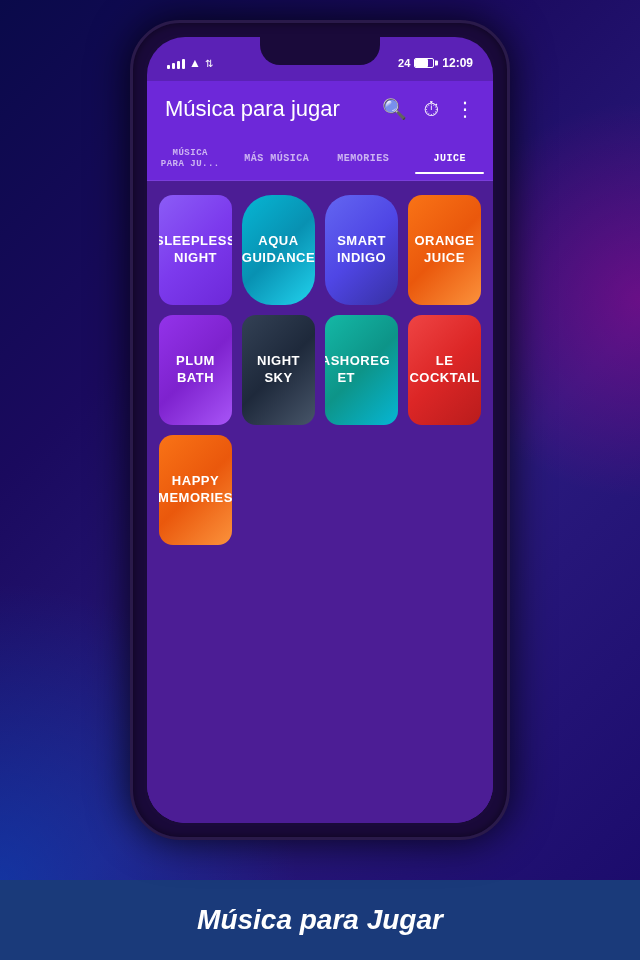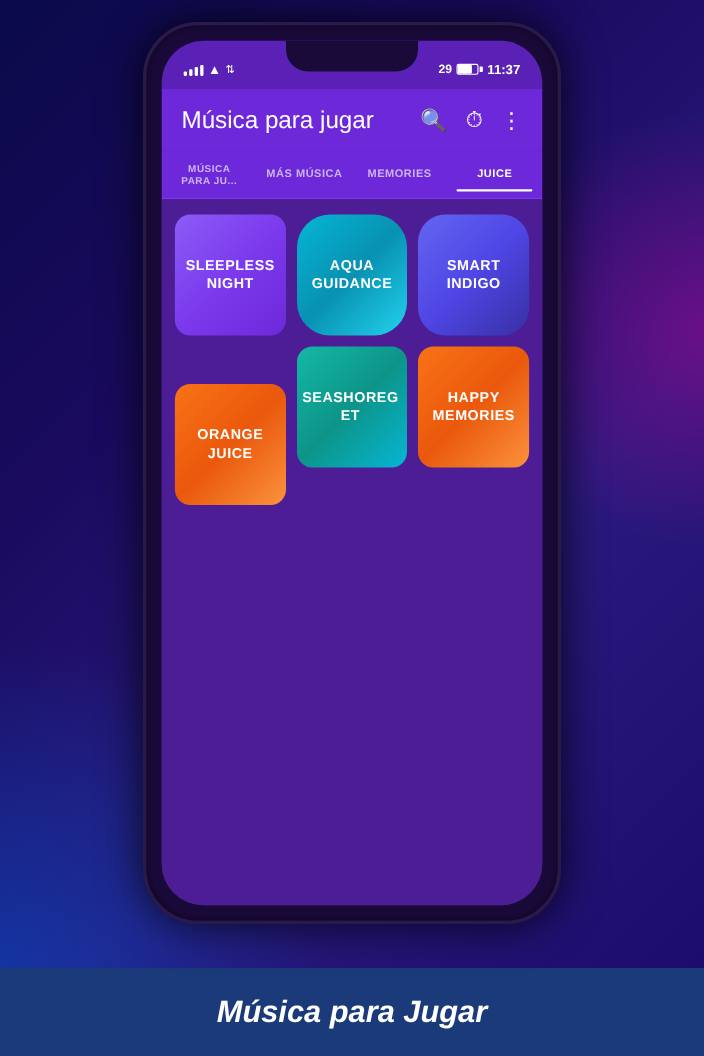--- a/index.html
+++ b/index.html
@@ -177,20 +177,21 @@
     .tabs {
       position: absolute;
       top: 100px;
       left: 0;
       right: 0;
       height: 44px;
       background: #6d28d9;
       display: flex;
       align-items: center;
       border-bottom: 1px solid rgba(255,255,255,0.1);
+      font-family: Liberation Mono, monospace;
     }
     .tab {
       flex: 1;
       text-align: center;
       color: rgba(255,255,255,0.65);
       font-size: 10px;
       font-weight: 600;
       letter-spacing: 0.5px;
       padding: 10px 4px;
       position: relative;
@@ -217,21 +218,21 @@
       left: 0;
       right: 0;
       bottom: 0;
       background: #4c1d95;
       padding: 14px 12px;
       overflow-y: auto;
     }
 
     .theme-grid {
       display: grid;
-      grid-template-columns: repeat(3, 1fr);
+      grid-template-columns: repeat(4, 1fr);
       gap: 10px;
     }
 
     .theme-card {
       border-radius: 14px;
       height: 110px;
       display: flex;
       align-items: center;
       justify-content: center;
       cursor: pointer;
@@ -248,21 +249,21 @@
       line-height: 1.3;
       padding: 0 8px;
       z-index: 2;
       position: relative;
     }
 
     
     .card-sleepless { background: linear-gradient(135deg, #8b5cf6 0%, #7c3aed 50%, #6d28d9 100%); }
     .card-aqua { background: linear-gradient(135deg, #06b6d4 0%, #0891b2 50%, #22d3ee 100%); border-radius: 30px; }
     .card-smart { background: linear-gradient(135deg, #6366f1 0%, #4f46e5 50%, #3730a3 100%); border-radius: 25px; }
-    .card-orange { background: linear-gradient(135deg, #f97316 0%, #ea580c 50%, #fb923c 100%); margin-top: 34px; }
+    .card-orange { background: linear-gradient(135deg, #f97316 0%, #ea580c 50%, #fb923c 100%); }
     .card-plum { background: linear-gradient(135deg, #9333ea 0%, #7e22ce 50%, #a855f7 100%); }
     .card-night { background: linear-gradient(135deg, #334155 0%, #1e293b 50%, #475569 100%); }
     .card-seashore { background: linear-gradient(135deg, #14b8a6 0%, #0d9488 50%, #06b6d4 100%); justify-content: flex-end; }
     .card-river { background: linear-gradient(135deg, #06b6d4 0%, #0ea5e9 50%, #38bdf8 100%); }
     .card-cocktail { background: linear-gradient(135deg, #ef4444 0%, #dc2626 50%, #b91c1c 100%); }
     .card-happy { background: linear-gradient(135deg, #f97316 0%, #ea580c 50%, #fb923c 100%); }
 
     
     .bottom-banner {
       position: absolute;
@@ -301,25 +302,25 @@
         <div class="signal-bars">
           <div class="signal-bar" style="height:4px"></div>
           <div class="signal-bar" style="height:6px"></div>
           <div class="signal-bar" style="height:8px"></div>
           <div class="signal-bar" style="height:10px"></div>
         </div>
         <span class="wifi-icon">▲</span>
         <span style="color:white;font-size:10px;">⇅</span>
       </div>
       <div class="status-right">
-        <span>29</span>
+        <span>24</span>
         <div class="battery-icon">
           <div class="battery-fill"></div>
         </div>
-        <span style="color:white;font-size:12px;font-weight:bold;margin-left:4px;">11:37</span>
+        <span style="color:white;font-size:12px;font-weight:bold;margin-left:4px;">12:09</span>
       </div>
     </div>
 
     <div class="app-header">
       <span class="app-title">Música para jugar</span>
       <div class="header-icons">
         <span class="header-icon">🔍</span>
         <span class="header-icon">⏱</span>
         <span class="header-icon">⋮</span>
       </div>
@@ -344,27 +345,36 @@
         </div>
 
         <div class="theme-card card-smart">
           <span class="theme-card-label">SMART<br>INDIGO</span>
         </div>
 
         <div class="theme-card card-orange">
           <span class="theme-card-label">ORANGE<br>JUICE</span>
         </div>
 
-
+        <div class="theme-card card-plum">
+          <span class="theme-card-label">PLUM BATH</span>
+        </div>
+
+        <div class="theme-card card-night">
+          <span class="theme-card-label">NIGHT SKY</span>
+        </div>
 
         <div class="theme-card card-seashore">
           <span class="theme-card-label">SEASHOREG<br>ET</span>
         </div>
 
 
+        <div class="theme-card card-cocktail">
+          <span class="theme-card-label">LE COCKTAIL</span>
+        </div>
 
         <div class="theme-card card-happy">
           <span class="theme-card-label">HAPPY<br>MEMORIES</span>
         </div>
 
       </div>
     </div>
 
   </div>
 </div>

